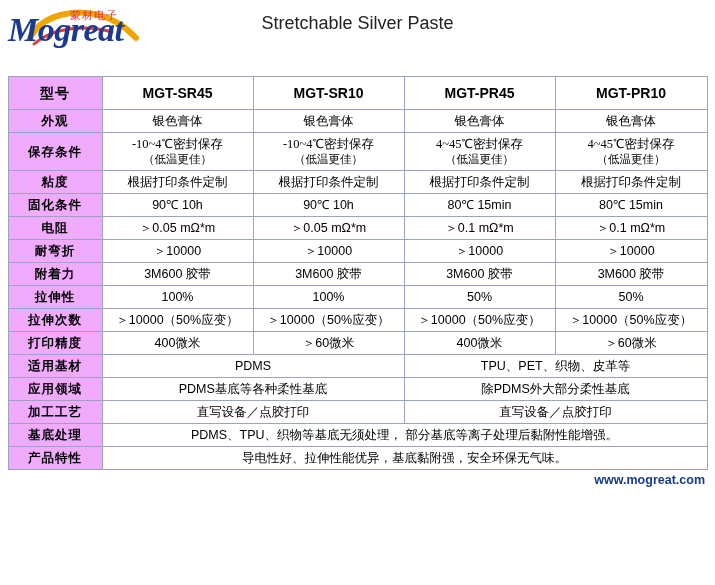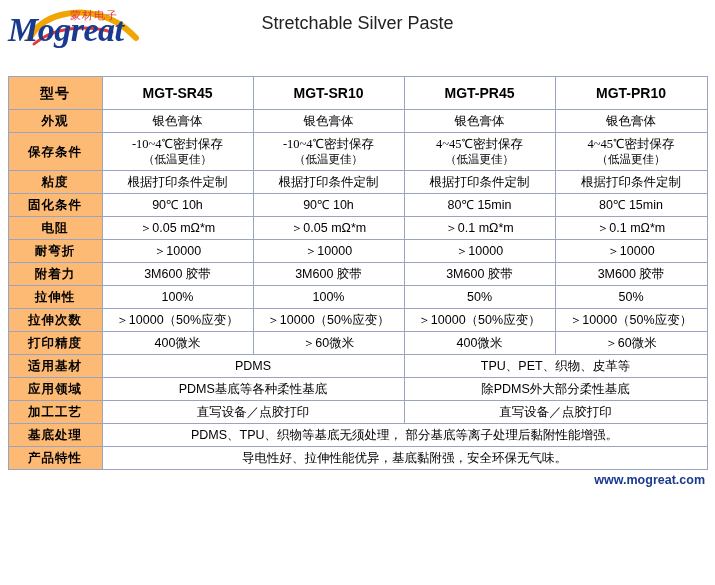--- a/index.html
+++ b/index.html
@@ -89,21 +89,21 @@
   }
   table.spec td {
     border: 1px solid #9aa4c0;
     text-align: center;
     vertical-align: middle;
     font-size: 12.5px;
     padding: 3px 2px;
     line-height: 16px;
   }
   td.rowhead {
-    background: #fdba74;
+    background: #f0abfc;
     font-weight: bold;
     font-size: 13.5px;
     width: 94px;
     letter-spacing: 1px;
   }
   tr.head td {
     font-weight: bold;
     font-size: 14px;
     height: 26px;
   }

